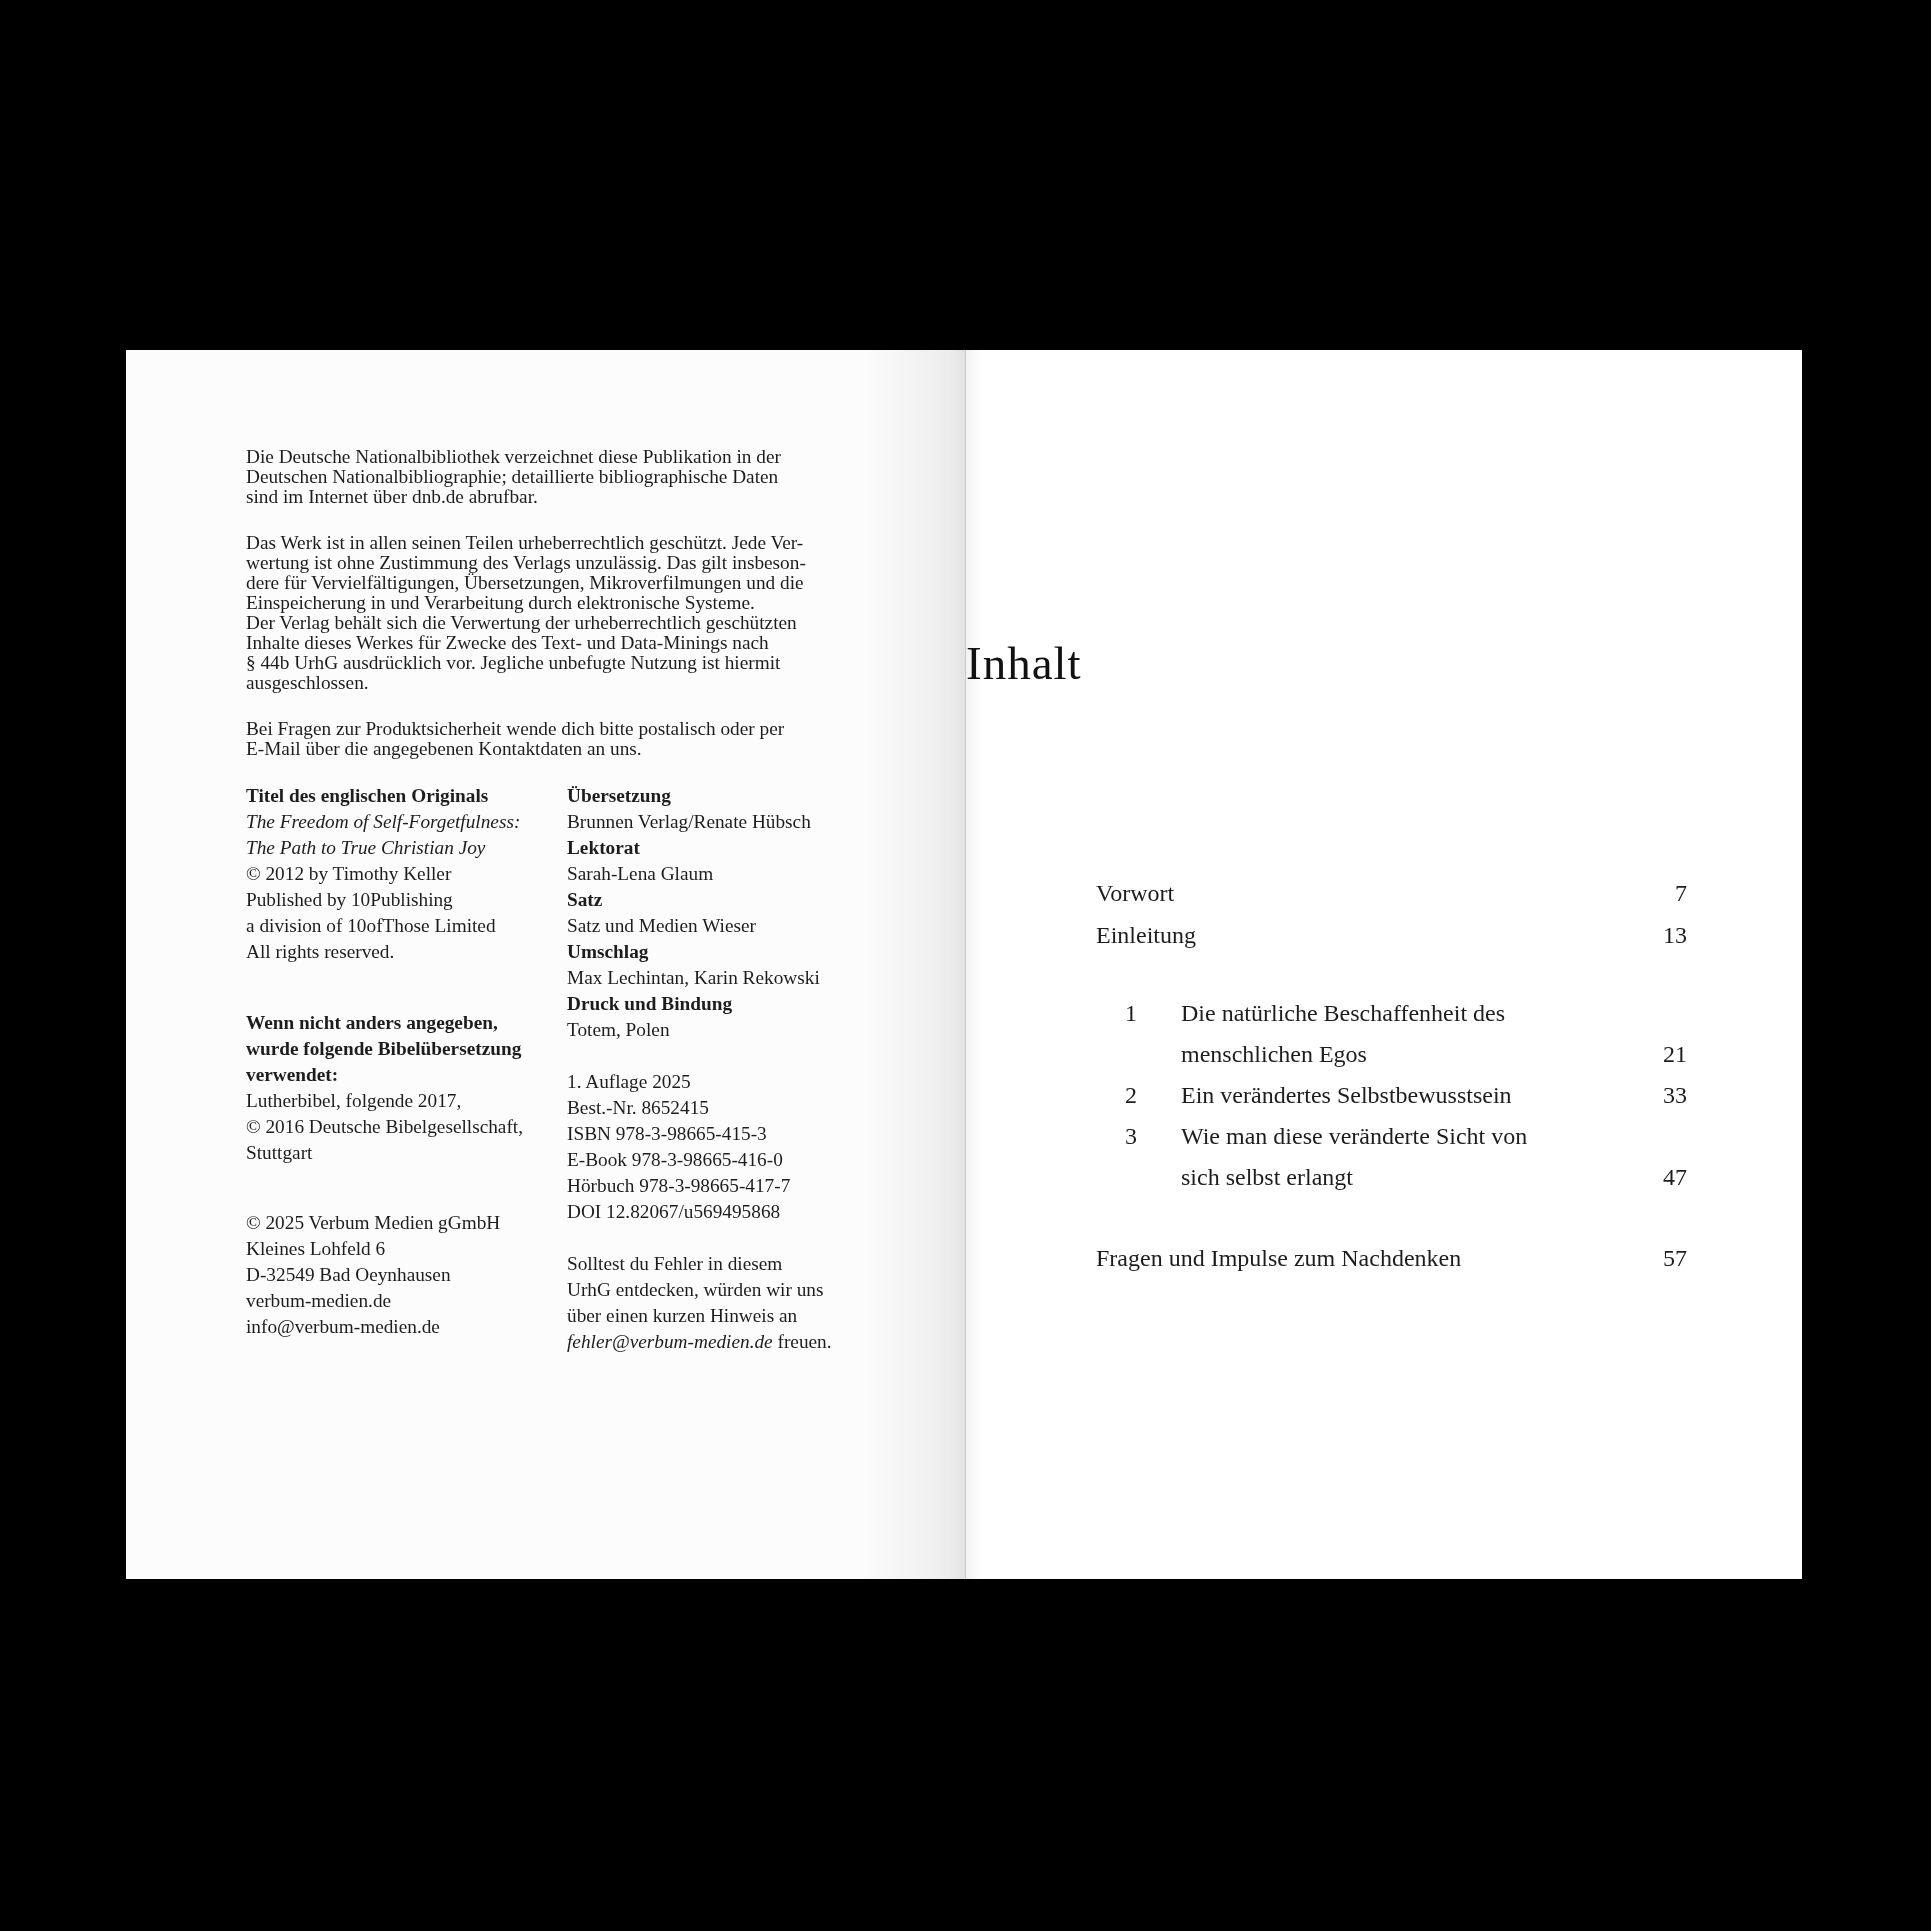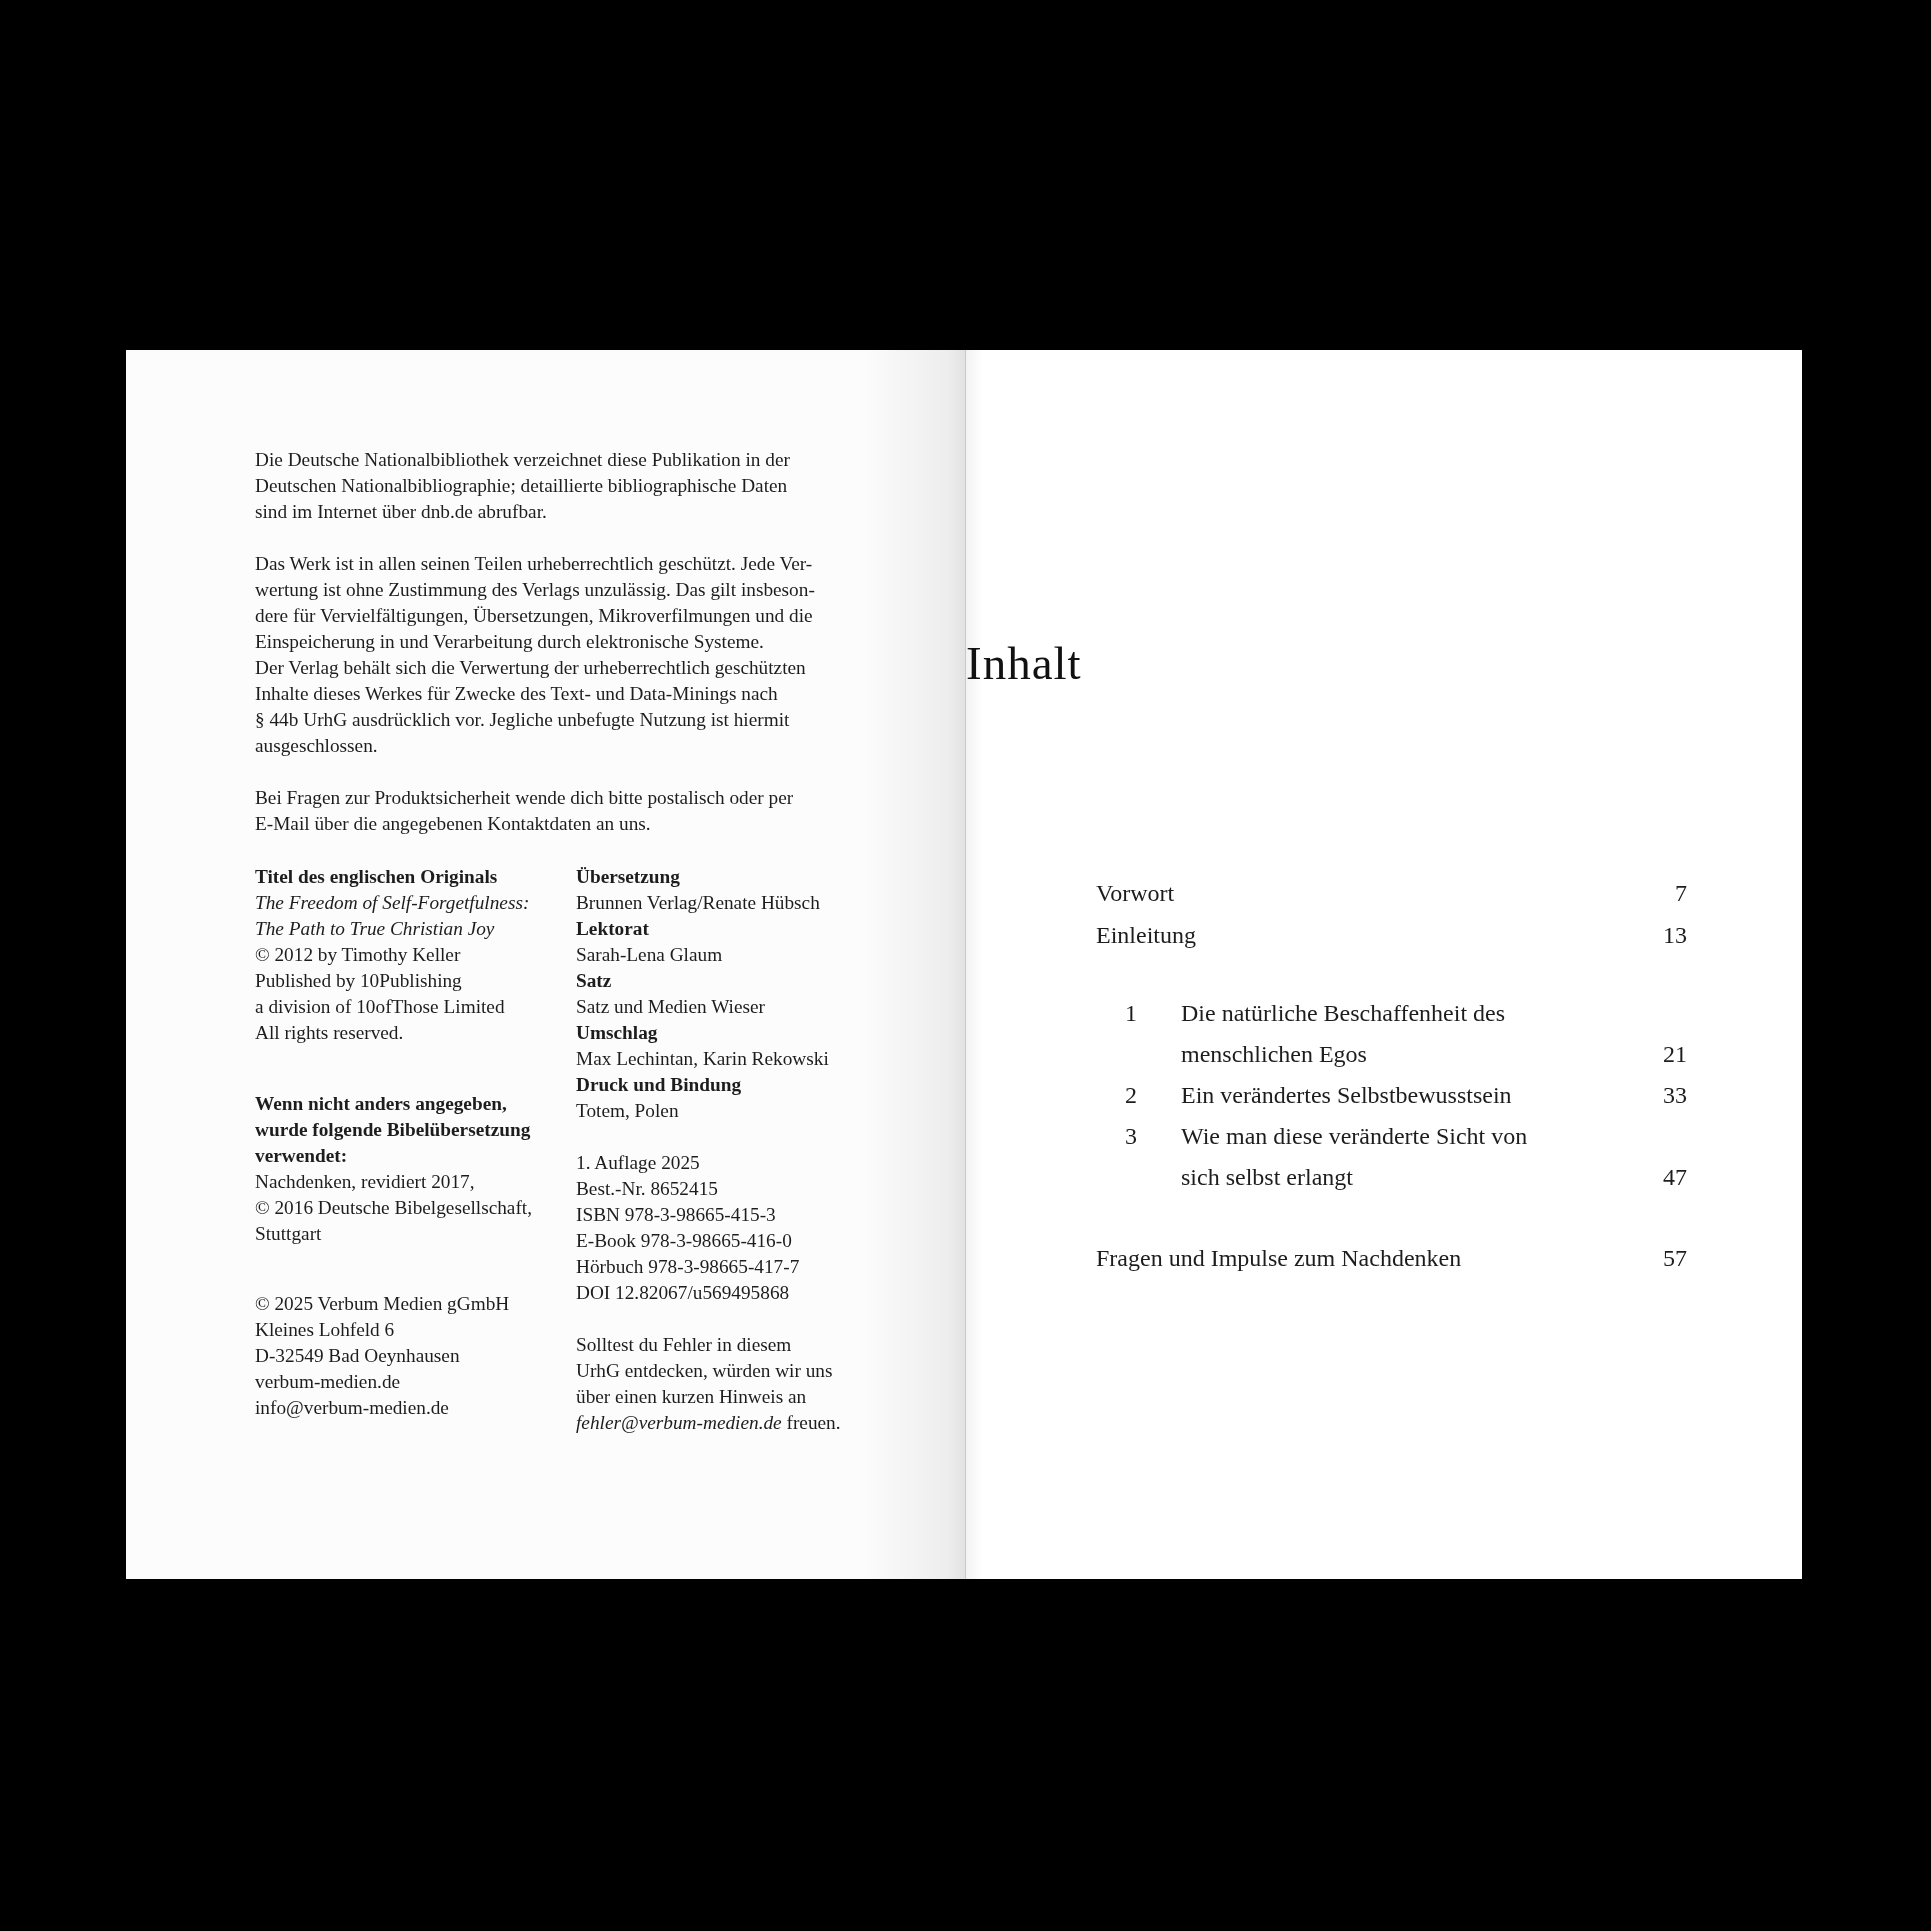--- a/index.html
+++ b/index.html
@@ -21,22 +21,22 @@
     border-right: 1.9px solid #c9c9c9;
     box-sizing: border-box;
   }
   .page-right {
     width: 836px;
     background: linear-gradient(to right, #f2f2f2 0%, #ffffff 2%, #ffffff 100%);
   }
 
   
   .imprint {
-    position: absolute; left: 129px; top: 97px; width: 645px;
-    color: #1d1d1d; font-size: 19.3px; line-height: 26px;
+    position: absolute; left: 120px; top: 97px; width: 645px;
+    color: #1d1d1d; font-size: 19.3px; line-height: 20px;
   }
   .para { margin: 0 0 26px 0; white-space: pre-line; }
   .credits { display: flex; margin-top: 27px; }
   .credits .col1 { width: 321px; flex: none; }
   .credits .col2 { width: 319px; flex: none; }
   .block .line { min-height: 26px; }
   .col1 .block:nth-child(2) { margin-top: 45px; }
   .col1 .block:nth-child(3) { margin-top: 44px; }
   .col2 .block + .block { margin-top: 26px; }
   .b { font-weight: bold; }
@@ -92,21 +92,21 @@
               <div class="line"><span class="i">The Path to True Christian Joy</span></div>
               <div class="line"><span>© 2012 by Timothy Keller</span></div>
               <div class="line"><span>Published by 10Publishing</span></div>
               <div class="line"><span>a division of 10ofThose Limited</span></div>
               <div class="line"><span>All rights reserved.</span></div>
             </div>
             <div class="block">
               <div class="line"><span class="b">Wenn nicht anders angegeben,</span></div>
               <div class="line"><span class="b">wurde folgende Bibelübersetzung</span></div>
               <div class="line"><span class="b">verwendet:</span></div>
-              <div class="line"><span>Nachdenken, revidiert 2017,</span></div>
+              <div class="line"><span>Lutherbibel, folgende 2017,</span></div>
               <div class="line"><span>© 2016 Deutsche Bibelgesellschaft,</span></div>
               <div class="line"><span>Stuttgart</span></div>
             </div>
             <div class="block">
               <div class="line"><span>© 2025 Verbum Medien gGmbH</span></div>
               <div class="line"><span>Kleines Lohfeld 6</span></div>
               <div class="line"><span>D-32549 Bad Oeynhausen</span></div>
               <div class="line"><span>verbum-medien.de</span></div>
               <div class="line"><span>info@verbum-medien.de</span></div>
             </div>

